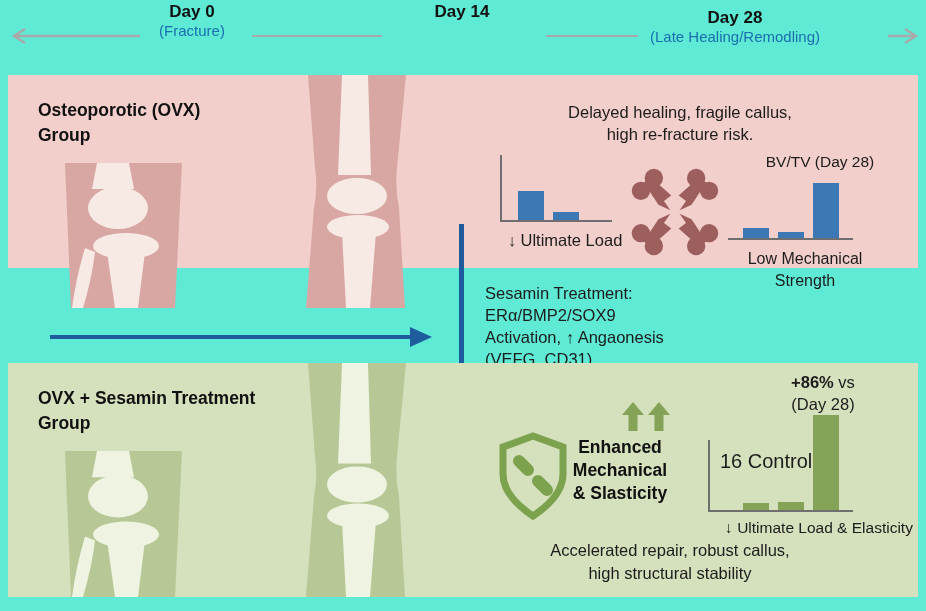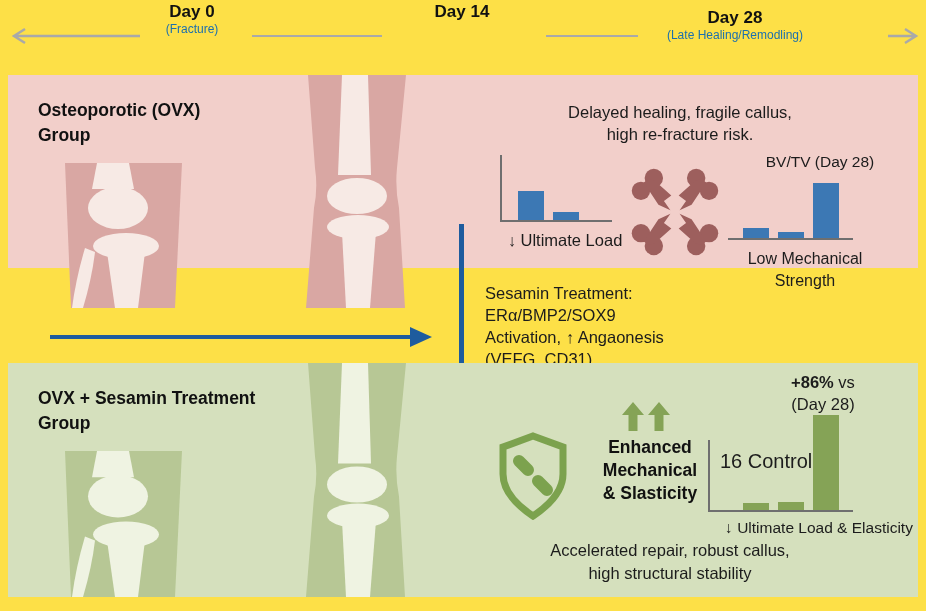--- a/index.html
+++ b/index.html
@@ -1,25 +1,25 @@
 <!DOCTYPE html>
 <html><head>
 <meta charset="utf-8">
 <style>
   html,body{margin:0;padding:0;background:#ffffff;}
   #canvas{
-    position:relative;width:926px;height:611px;background:#fde047;overflow:hidden;
+    position:relative;width:926px;height:611px;background:#5eead4;overflow:hidden;
     font-family:"Liberation Sans","DejaVu Sans",sans-serif;color:#1c1c1c;
   }
   .abs{position:absolute;}
   .nowrap{white-space:nowrap;}
   .ctr{text-align:center;}
   
   .day{font-weight:bold;font-size:17px;color:#111;}
-  .phase{font-size:12px;color:#1b6fae;}
+  .phase{font-size:15px;color:#1b6fae;}
   .tl-line{height:2px;background:#a9a9a9;top:35px;}
   
   .panel{left:8px;width:910px;}
   #ovx-panel{top:75px;height:193px;background:#f2cfca;}
   #sesamin-panel{top:363px;height:234px;background:#d5e0bd;}
   .panel-title{font-weight:bold;font-size:17.5px;line-height:25px;color:#111;}
   .body-text{font-size:16.5px;line-height:22px;color:#1c1c1c;}
   .small-text{font-size:15.5px;line-height:21px;color:#1c1c1c;}
   
   .chart{display:flex;align-items:flex-end;gap:9px;overflow:visible;}
@@ -193,21 +193,21 @@
     </svg>
   </div>
 
   <div class="abs" style="left:622px;top:402px;">
     <svg width="50" height="30" viewBox="0 0 50 30" fill="#85a356">
       <path d="M11,0 L22,13 H15.5 V29 H6.5 V13 H0 Z"></path>
       <path d="M37,0 L48,13 H41.5 V29 H32.5 V13 H26 Z"></path>
     </svg>
   </div>
 
-  <div class="abs ctr" style="left:582px;top:436px;width:136px;font-weight:bold;font-size:17.5px;line-height:23px;color:#111;">
+  <div class="abs ctr" style="left:552px;top:436px;width:136px;font-weight:bold;font-size:17.5px;line-height:23px;color:#111;">
     <div class="nowrap">Enhanced</div>
     <div class="nowrap">Mechanical</div>
     <div class="nowrap">&amp; Slasticity</div>
   </div>
 
   <div class="abs ctr" style="left:763px;top:371px;width:120px;font-size:16.5px;line-height:22px;">
     <div class="nowrap">
       <span style="font-weight:bold;">+86%</span><span> vs</span>
     </div>
     <div class="nowrap">(Day 28)</div>

